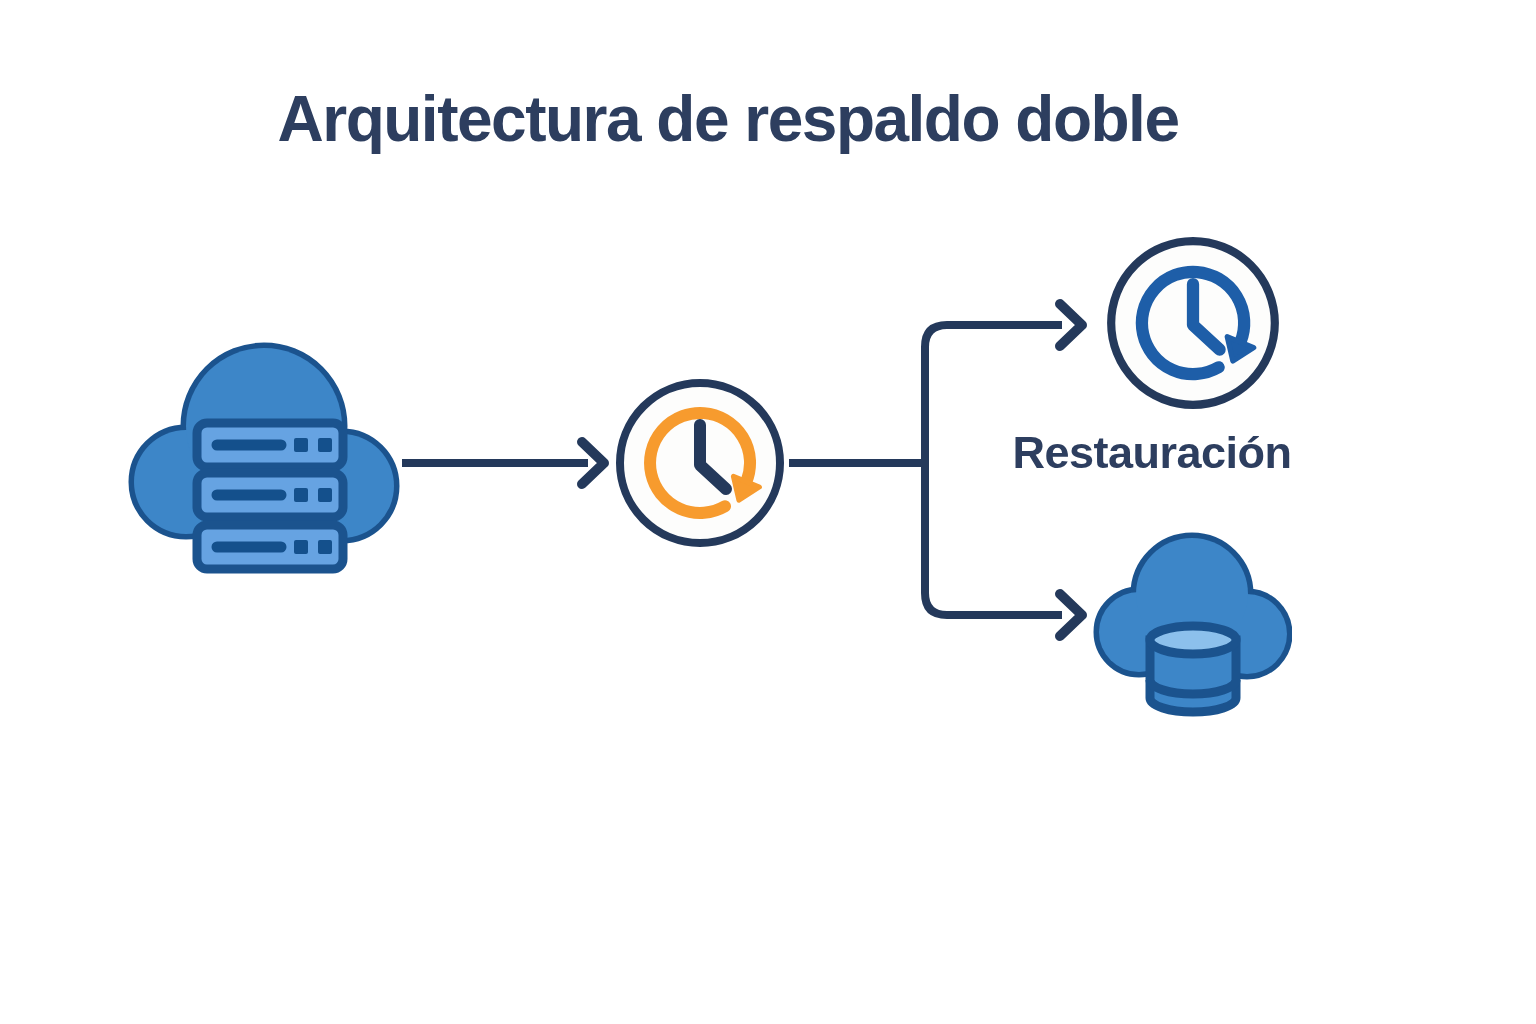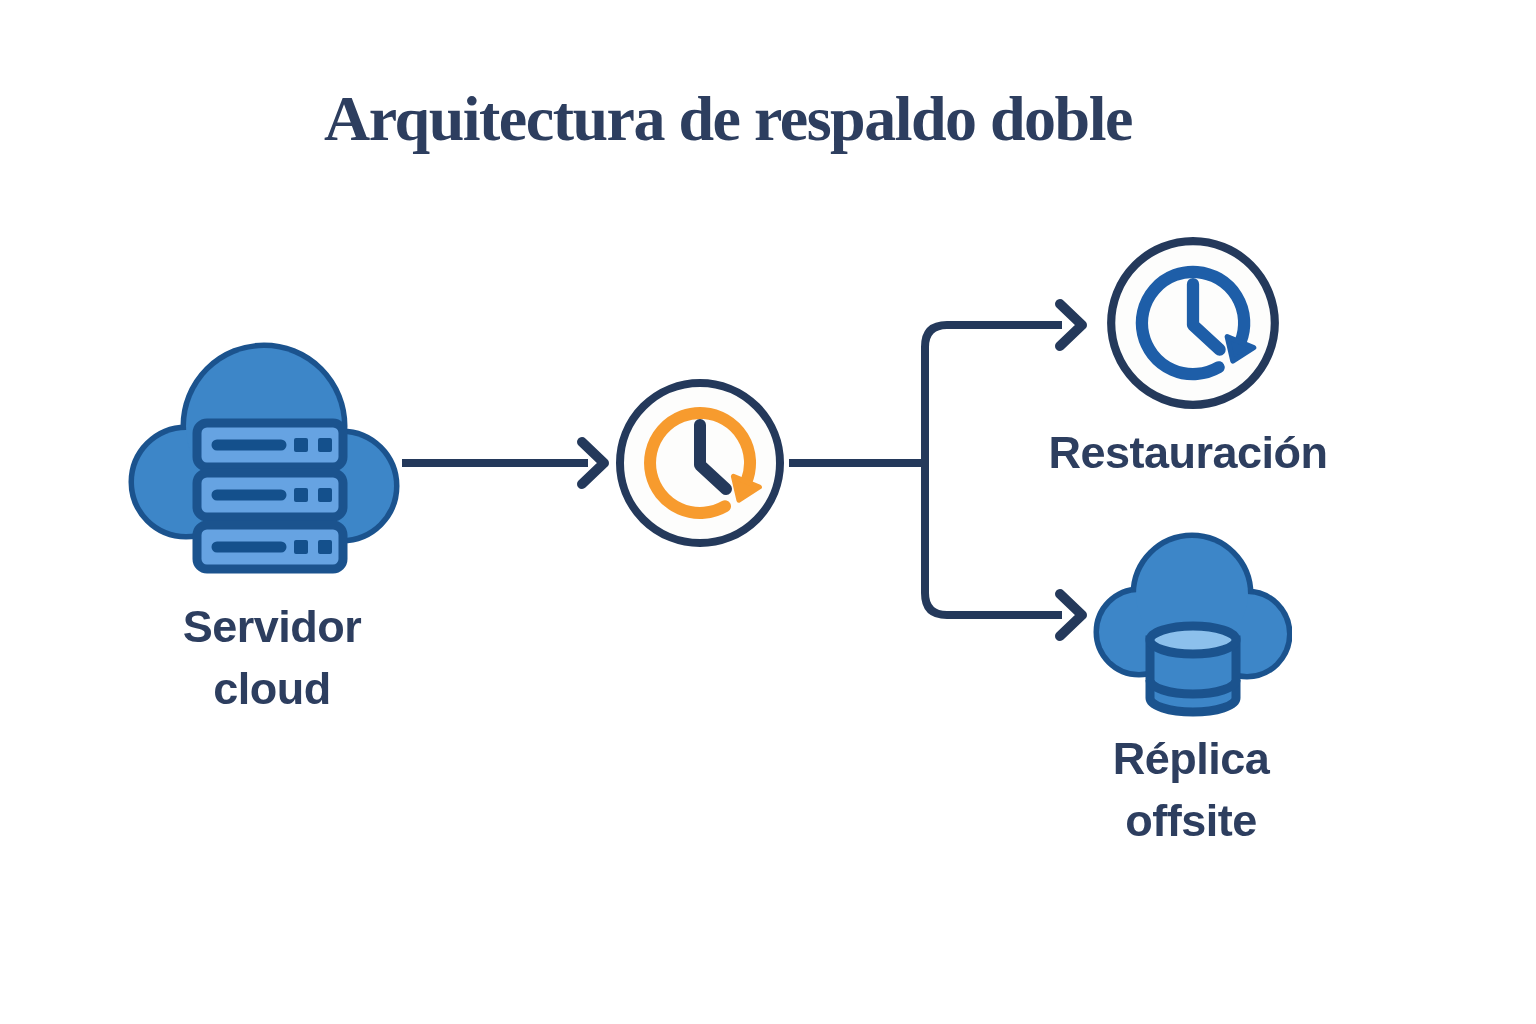--- a/index.html
+++ b/index.html
@@ -29,42 +29,41 @@
   .title {
     position: absolute;
     top: 82px;
     left: 728px;
     transform: translateX(-50%);
     font-size: 64px;
     font-weight: 700;
     letter-spacing: -1.5px;
     color: var(--text);
     white-space: nowrap;
-    font-family: Liberation Serif, serif;
   }
   .connector-layer {
     position: absolute;
     inset: 0;
     width: 1536px;
     height: 1024px;
   }
   .node-icon { position: absolute; }
   .node-label {
     position: absolute;
     transform: translateX(-50%);
     text-align: center;
     font-size: 45px;
     font-weight: 700;
     letter-spacing: -0.5px;
     line-height: 1.38;
     color: var(--text);
   }
   .label-servidor    { left: 272px;  top: 596px; width: 260px; }
   .label-snapshot    { left: 701px;  top: 566px; width: 280px; }
-  .label-restauracion{ left: 1188px; top: 422px; white-space: nowrap; }
+  .label-restauracion{ left: 1152px; top: 422px; white-space: nowrap; }
   .label-replica     { left: 1191px; top: 728px; width: 250px; }
 
   
   .cloud-lobe   { fill: var(--cloud-fill); stroke: var(--cloud-stroke); stroke-width: 11; }
   .cloud-fillpass { fill: var(--cloud-fill); }
   .rack-row     { fill: var(--rack-fill); stroke: var(--cloud-stroke); stroke-width: 9; }
   .rack-slot    { fill: none; stroke: var(--rack-detail); stroke-width: 11; stroke-linecap: round; }
   .rack-led     { fill: var(--rack-detail); }
   .ring         { fill: var(--icon-bg); stroke: var(--line); stroke-width: 8; }
   .arc-orange   { fill: none; stroke: var(--orange); stroke-width: 12; stroke-linecap: round; }
@@ -114,21 +113,20 @@
       <rect class="rack-row" x="69" y="189" width="146" height="44" rx="10"></rect>
       <path class="rack-slot" d="M 89,109 H 153 M 89,159 H 153 M 89,211 H 153"></path>
       <rect class="rack-led" x="166" y="102" width="14" height="14" rx="2"></rect>
       <rect class="rack-led" x="190" y="102" width="14" height="14" rx="2"></rect>
       <rect class="rack-led" x="166" y="152" width="14" height="14" rx="2"></rect>
       <rect class="rack-led" x="190" y="152" width="14" height="14" rx="2"></rect>
       <rect class="rack-led" x="166" y="204" width="14" height="14" rx="2"></rect>
       <rect class="rack-led" x="190" y="204" width="14" height="14" rx="2"></rect>
     </g>
   </svg>
-  <div class="node-label label-servidor">Servidor cloud</div>
 
   <svg class="node-icon" style="left:612px; top:375px;" width="176" height="176" viewBox="0 0 176 176">
     <circle class="ring" cx="88" cy="88" r="80"></circle>
     <g>
       <path class="arc-orange" d="M 113,131.3 A 50,50 0 1 1 134.4,106.7"></path>
       <path class="head-orange" d="M 147.4,112 L 121.4,101.4 L 126.9,125.2 Z"></path>
     </g>
     <path class="hands-navy" d="M 88,50 L 88,90 L 114,114"></path>
   </svg>
 
@@ -151,15 +149,14 @@
       <circle class="cloud-fillpass" cx="155" cy="106" r="40"></circle>
       <circle class="cloud-fillpass" cx="100" cy="66" r="56"></circle>
       <rect class="cloud-fillpass" x="50" y="90" width="100" height="40"></rect>
     </g>
     <g>
       <path class="cyl-body" d="M 58,112 V 170 A 43,14 0 0 0 144,170 V 112 Z"></path>
       <path class="cyl-band" d="M 58,152 A 43,14 0 0 0 144,152"></path>
       <ellipse class="cyl-lid" cx="101" cy="112" rx="43" ry="14"></ellipse>
     </g>
   </svg>
-  <div class="node-label label-replica">Réplica offsite</div>
 
 </div>
 
 </body></html>

